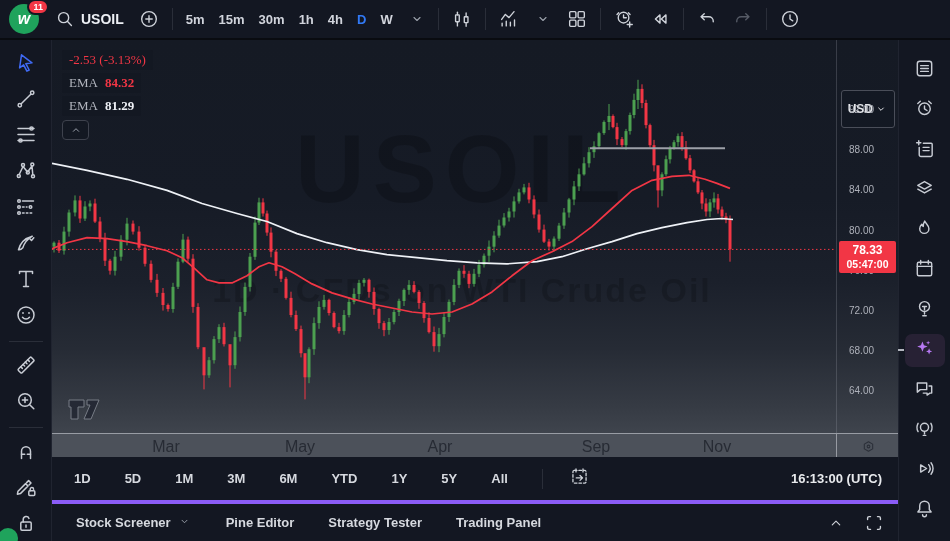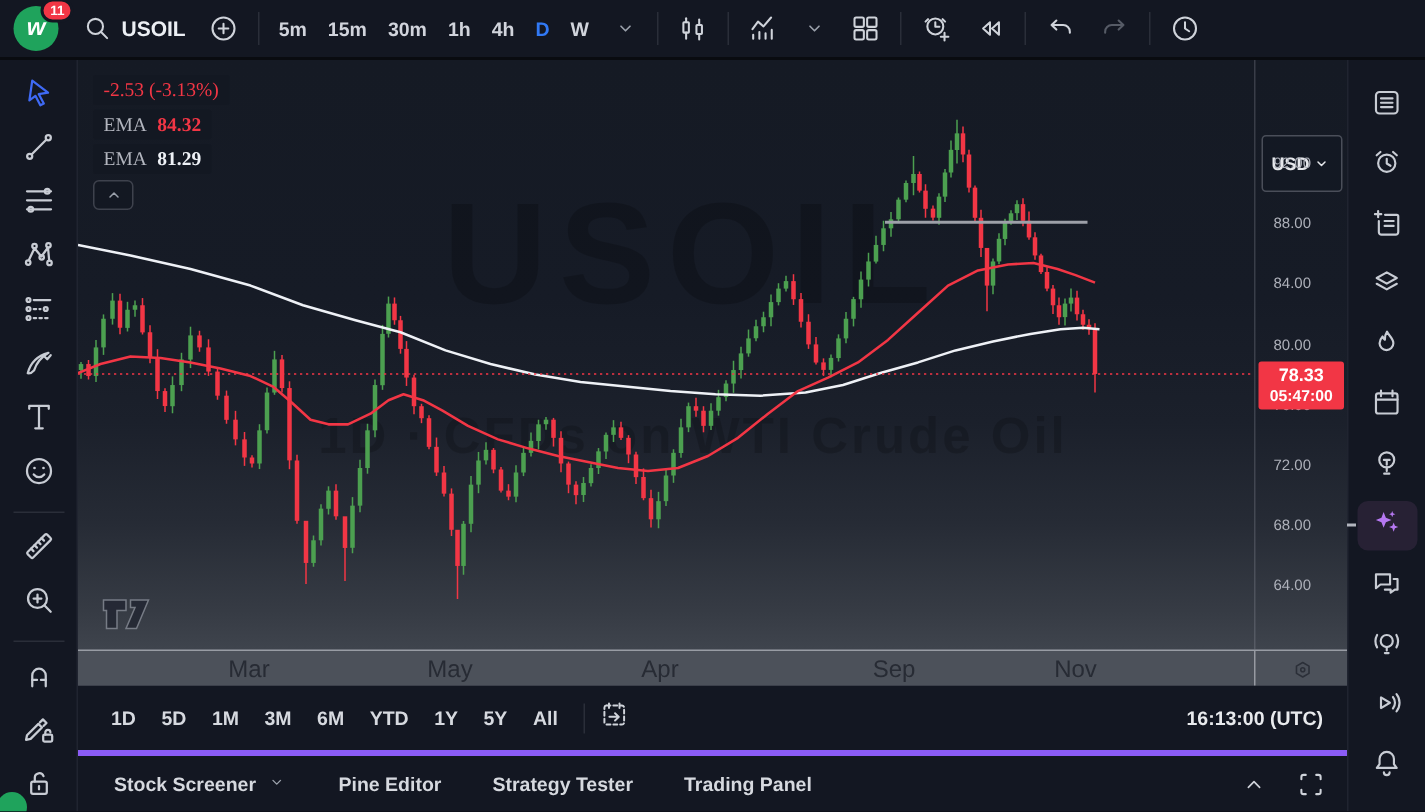--- a/index.html
+++ b/index.html
@@ -56,21 +56,21 @@
 
   
   .legend { position:absolute; left:10px; top:10px; z-index:3; font-size:13px;font-family:Liberation Serif, serif; }
   .legend .line { display:table; background:rgba(19,23,34,.6); border-radius:2px; padding:2px 7px; margin-bottom:3px; }
   .change-line { color:#f23645; font-weight:400; }
   .ema-label { color:#b2b5be; margin-right:7px; }
   .ema-val { font-weight:600; }
   .collapse-btn { width:27px; height:20px; border:1px solid #3e424d; border-radius:4px; background:rgba(19,23,34,.6); color:#9aa0aa; display:flex; align-items:center; justify-content:center; margin-top:4px; cursor:pointer; }
 
   
-  .range-row { height:43px; flex:none; background:#131722; display:flex; align-items:center; padding:0 14px; gap:1px; }
+  .range-row { height:43px; flex:none; background:#131722; display:flex; align-items:center; padding:0 14px; gap:18px; }
   .range-btn { font-size:13px; font-weight:600; color:#d6d9df; padding:5px 8px; border-radius:4px; cursor:pointer; }
   .range-sep { width:1px; height:20px; background:#2a2e39; margin:0 8px; }
   .goto-date { color:#cfd3da; display:flex; align-items:center; cursor:pointer; }
   .range-clock { margin-left:auto; font-size:13px; font-weight:600; color:#e8eaed; padding-right:2px; }
 
   
   .footer { height:41px; flex:none; background:#131722; border-top:4px solid #8b5cf6; display:flex; align-items:center; padding:0 6px 0 14px; }
   .ftab { font-size:13px; font-weight:600; color:#d6d9df; padding:6px 10px; margin-right:14px; border-radius:4px; cursor:pointer; display:flex; align-items:center; gap:6px; }
   .footer-right { margin-left:auto; display:flex; align-items:center; gap:10px; padding-right:4px; }
   .fbtn { color:#cfd3da; display:flex; align-items:center; justify-content:center; width:28px; height:28px; cursor:pointer; border-radius:4px; }

